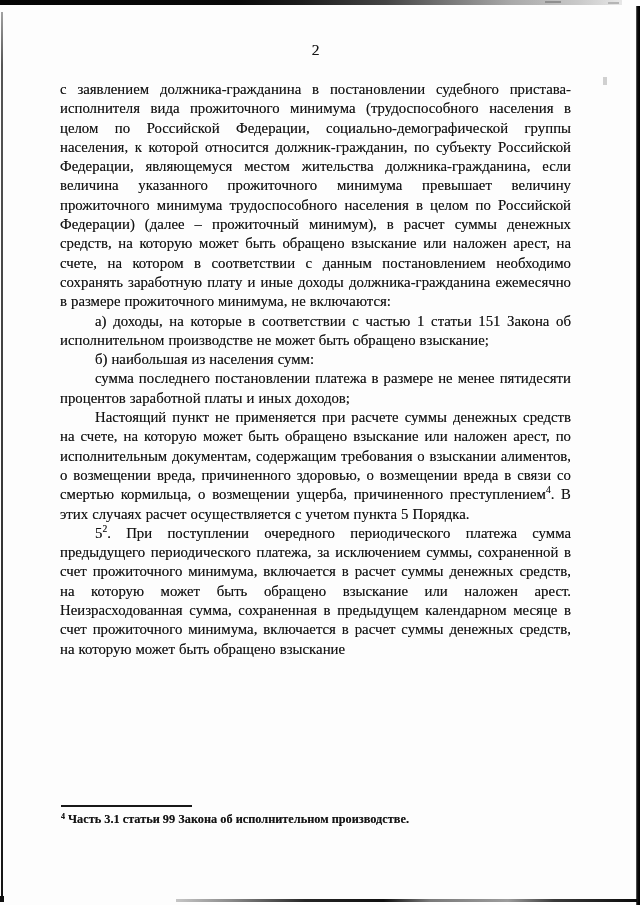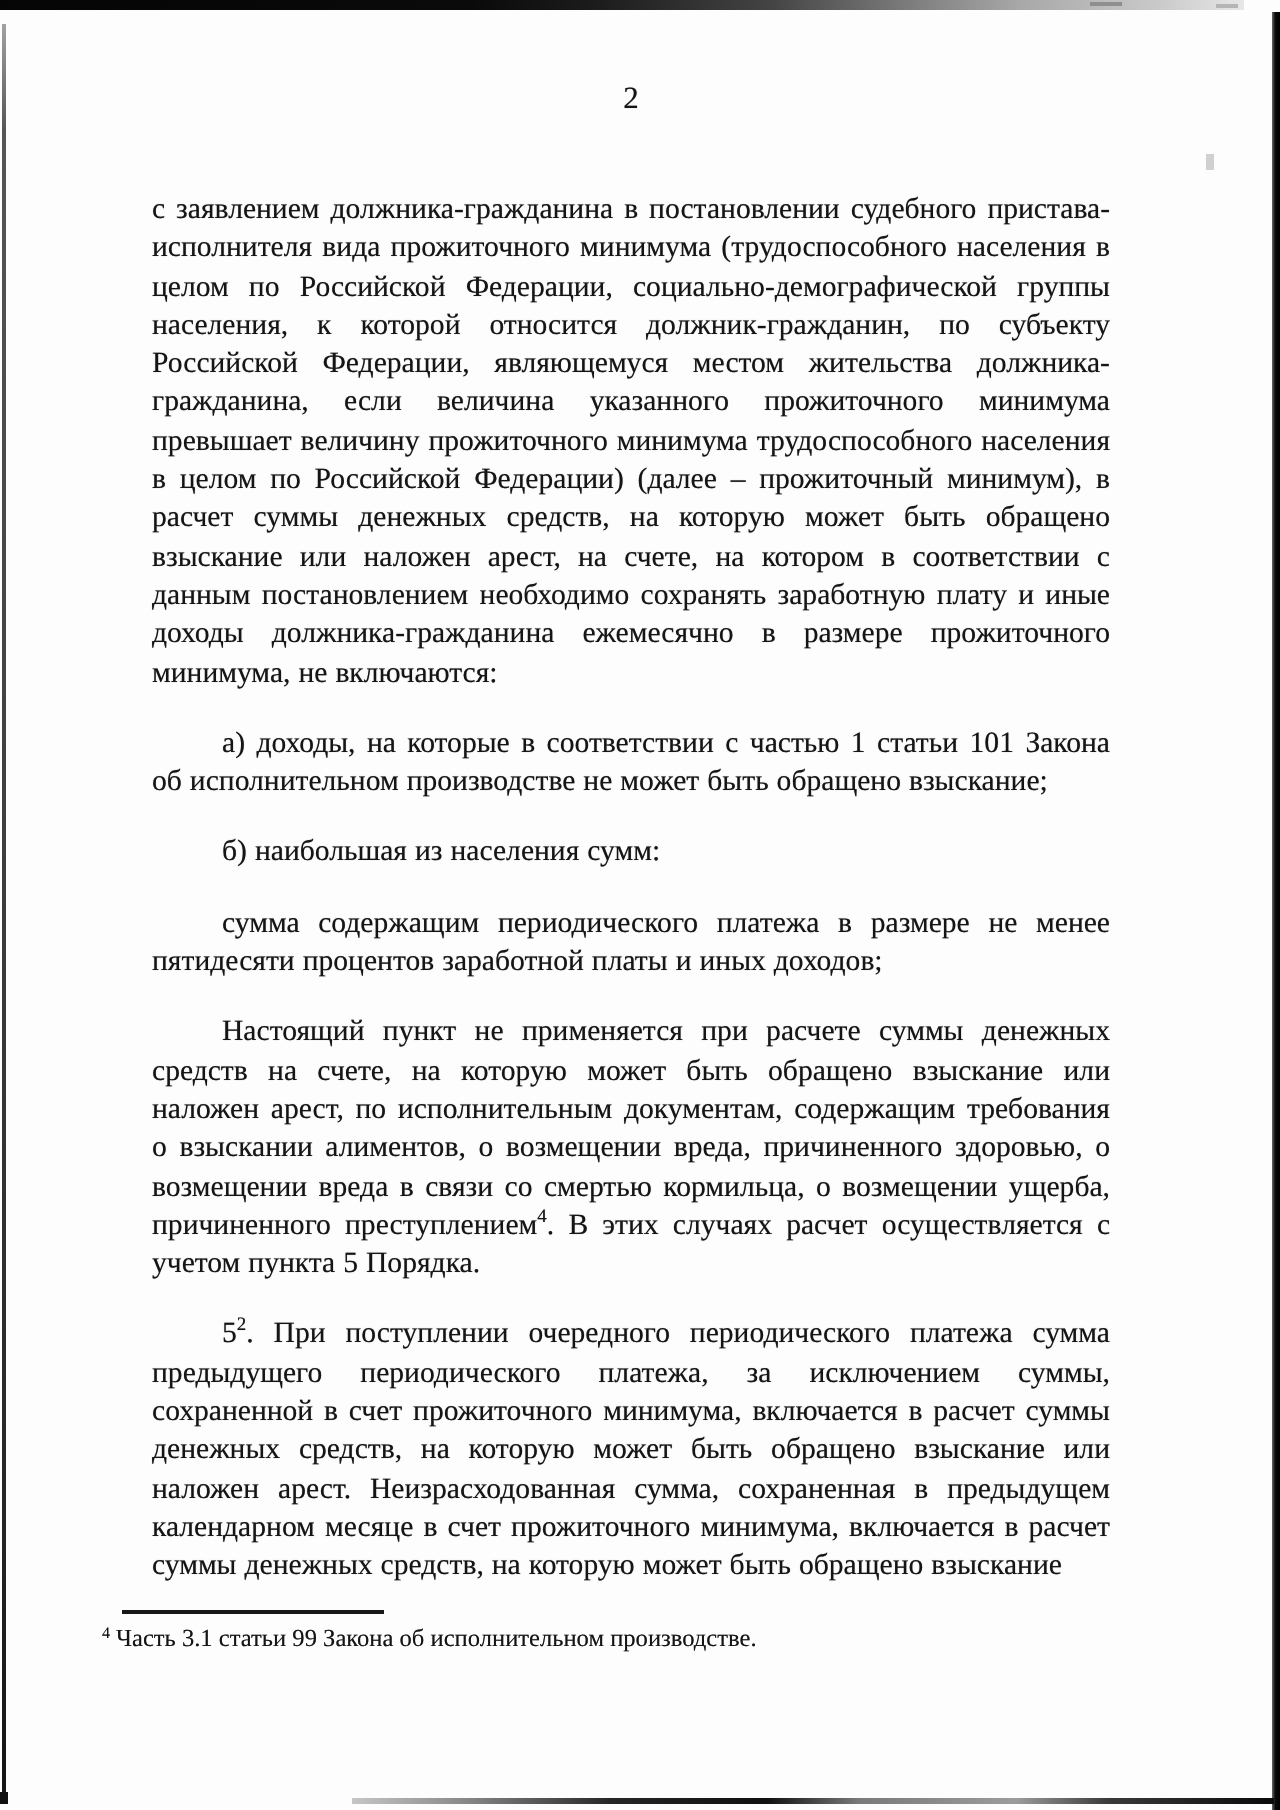--- a/index.html
+++ b/index.html
@@ -49,32 +49,33 @@
     position: absolute; left: 60px; top: 41px; width: 511px;
     text-align: center; font-size: 15.5px;
     text-shadow: 0 0 .4px rgba(0,0,0,.55);
   }
   .doc-body {
     position: absolute; left: 60px; top: 80px; width: 511px;
     font-size: 14.8px; line-height: 19.3px;
     text-align: justify; word-spacing: .3px;
     text-shadow: 0 0 .4px rgba(0,0,0,.55);
   }
-  .para { margin: 16px; text-indent: 35px; }
+  .para { margin: 0; text-indent: 35px; }
   .para.no-indent { text-indent: 0; }
   .doc-body sup { font-size: 9.5px; line-height: 0; vertical-align: 6px; }
 
   .footnote-rule {
     position: absolute; left: 61px; top: 805px; width: 131px; height: 2px;
     background: #181818;
   }
   .footnote {
-    position: absolute; left: 51px; top: 812px; width: 511px;
+    position: absolute; left: 61px; top: 812px; width: 511px;
     font-size: 12.3px; line-height: 15px;
     text-shadow: 0 0 .3px rgba(0,0,0,.5);
+    font-weight: bold;
   }
   .footnote sup { font-size: 8px; line-height: 0; vertical-align: 4px; margin-right: 3px; }
 </style>
 </head>
 <body>
 
 <div class="page">
 
   <div class="top-edge"></div>
   <div class="top-dash-1"></div>
@@ -82,23 +83,23 @@
   <div class="right-edge"></div>
   <div class="left-edge"></div>
   <div class="corner-mark"></div>
   <div class="bottom-edge"></div>
   <div class="speck"></div>
 
   <div class="page-number">2</div>
 
   <div class="doc-body">
     <p class="para no-indent">с заявлением должника-гражданина в постановлении судебного пристава-исполнителя вида прожиточного минимума (трудоспособного населения в целом по Российской Федерации, социально-демографической группы населения, к которой относится должник-гражданин, по субъекту Российской Федерации, являющемуся местом жительства должника-гражданина, если величина указанного прожиточного минимума превышает величину прожиточного минимума трудоспособного населения в целом по Российской Федерации) (далее – прожиточный минимум), в расчет суммы денежных средств, на которую может быть обращено взыскание или наложен арест, на счете, на котором в соответствии с данным постановлением необходимо сохранять заработную плату и иные доходы должника-гражданина ежемесячно в размере прожиточного минимума, не включаются:</p>
-    <p class="para">а) доходы, на которые в соответствии с частью 1 статьи 101 Закона об исполнительном производстве не может быть обращено взыскание;</p>
+    <p class="para">а) доходы, на которые в соответствии с частью 1 статьи 151 Закона об исполнительном производстве не может быть обращено взыскание;</p>
     <p class="para">б) наибольшая из населения сумм:</p>
-    <p class="para">сумма содержащим периодического платежа в размере не менее пятидесяти процентов заработной платы и иных доходов;</p>
+    <p class="para">сумма последнего постановлении платежа в размере не менее пятидесяти процентов заработной платы и иных доходов;</p>
     <p class="para"><span>Настоящий пункт не применяется при расчете суммы денежных средств на счете, на которую может быть обращено взыскание или наложен арест, по исполнительным документам, содержащим требования о взыскании алиментов, о возмещении вреда, причиненного здоровью, о возмещении вреда в связи со смертью кормильца, о возмещении ущерба, причиненного преступлением</span><sup>4</sup><span>. В этих случаях расчет осуществляется с учетом пункта 5 Порядка.</span></p>
     <p class="para"><span>5</span><sup>2</sup><span>. При поступлении очередного периодического платежа сумма предыдущего периодического платежа, за исключением суммы, сохраненной в счет прожиточного минимума, включается в расчет суммы денежных средств, на которую может быть обращено взыскание или наложен арест. Неизрасходованная сумма, сохраненная в предыдущем календарном месяце в счет прожиточного минимума, включается в расчет суммы денежных средств, на которую может быть обращено взыскание</span></p>
   </div>
 
   <div class="footnote-rule"></div>
   <div class="footnote"><sup>4</sup><span>Часть 3.1 статьи 99 Закона об исполнительном производстве.</span></div>
 
 </div>
 
 </body></html>

